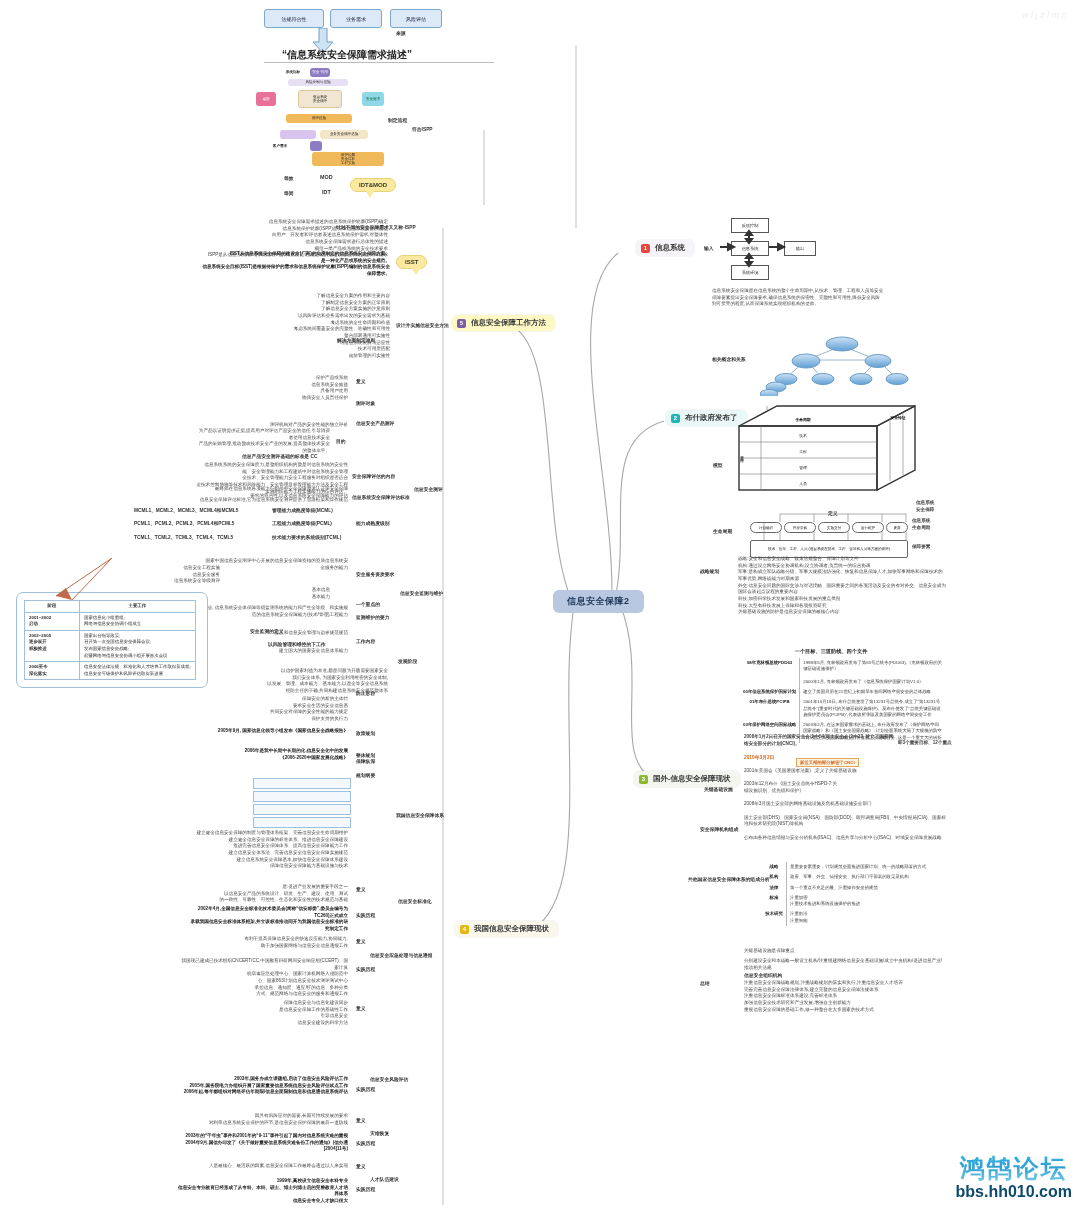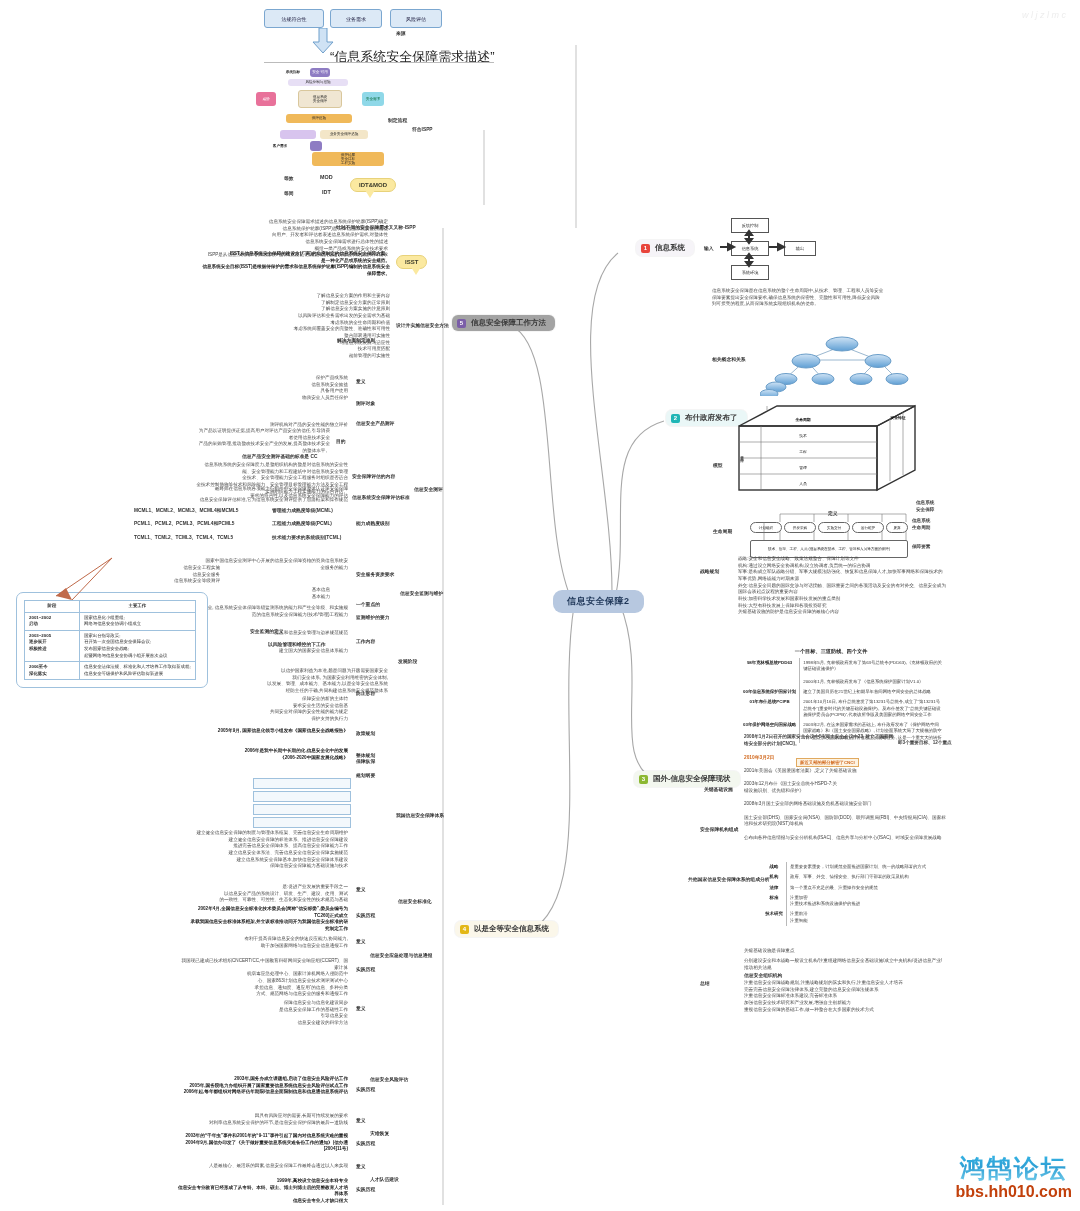--- a/index.html
+++ b/index.html
@@ -27,21 +27,21 @@
   }
   .chip.center{
     background:#b7c8e0;color:#1d3557;font-size:9px;
     padding:5px 14px;border-radius:9px;box-shadow:none;
     letter-spacing:.5px;
   }
   .chip.c-red{background:#f6f4f8;}
   .chip.c-red .ico{background:#e8453c;}
   .chip.c-cyan{background:#eaf7f7;}
   .chip.c-cyan .ico{background:#1fb6b6;}
-  .chip.c-purple{background:#a3a3a3;}
+  .chip.c-purple{background:#fef9c3;}
   .chip.c-purple .ico{background:#7b5ea8;}
   .chip.c-green{background:#f3f7ef;}
   .chip.c-green .ico{background:#8cb832;}
   .chip.c-yellow{background:#fbf7ea;}
   .chip.c-yellow .ico{background:#e3b716;}
 
   
   .txt{position:absolute;font-size:4.6px;line-height:1.45;color:#444;white-space:pre-line;}
   .txt.b{font-weight:bold;color:#222;}
   .txt.r{text-align:right;}
@@ -60,21 +60,21 @@
     border-top:8px solid #fbe9a0;
   }
 
   
   .topbox{
     position:absolute;background:#dce9f6;border:1px solid #7ba7d0;border-radius:3px;
     font-size:5px;color:#224;display:flex;align-items:center;justify-content:center;
     text-align:center;line-height:1.2;
   }
   .bigquote{
-    position:absolute;font-size:13px;font-weight:normal;color:#222;white-space:nowrap;margin-left:48px;
+    position:absolute;font-size:10px;font-weight:bold;color:#222;white-space:nowrap;
   }
 
   
   .pic{position:absolute;}
   .pbox{position:absolute;border-radius:3px;display:flex;align-items:center;justify-content:center;
         font-size:3.6px;text-align:center;line-height:1.15;color:#222;}
 
   
   .tbl-wrap{
     position:absolute;background:#fff;border:1px solid #9fc1dd;border-radius:7px;
@@ -104,21 +104,21 @@
       display:flex;align-items:center;justify-content:center;border-radius:9px;color:#111;}
 
   
   .wm-brand{position:absolute;right:8px;bottom:10px;text-align:center;user-select:none;}
   .wm-brand .cn{
     font-size:25px;font-weight:bold;letter-spacing:2px;
     background:linear-gradient(180deg,#36b8e8 0%,#2e9fd4 45%,#7fd4ef 100%);
     -webkit-background-clip:text;background-clip:text;color:transparent;
     font-family:"DejaVu Sans",sans-serif;
   }
-  .wm-brand .url{font-size:16px;font-weight:bold;color:#c2410c;margin-top:-2px;}
+  .wm-brand .url{font-size:16px;font-weight:bold;color:#0c4a6e;margin-top:-2px;}
   .wm-top{position:absolute;right:14px;top:10px;font-size:9px;color:#ededed;font-style:italic;}
 </style>
 </head>
 <body>
 
 <div class="canvas">
 
   <svg class="links">
     <g fill="none" stroke="#a8a8a8" stroke-width="1.1">
 
@@ -313,21 +313,21 @@
         </tr>
       </tbody>
     </table>
   </div>
   <svg style="position:absolute;left:46px;top:556px;" width="70" height="46">
     <path d="M66 2 L10 40" stroke="#c06a4a" stroke-width="1" fill="none"></path>
     <path d="M66 2 L26 44" stroke="#c06a4a" stroke-width="1" fill="none"></path>
     <polygon points="10,40 26,44 20,32" fill="#c06a4a"></polygon>
   </svg>
 
-  <div class="chip center" style="left:553px;top:590px;">
+  <div class="chip center" style="left:553px;top:590px;border-radius:6px;">
     <span>信息安全保障2</span>
   </div>
 
   <div class="chip c-red" style="left:636px;top:240px;">
     <span class="ico">1</span>
     <span>信息系统</span>
   </div>
 
   <div class="chip c-cyan" style="left:666px;top:410px;">
     <span class="ico">2</span>
@@ -339,21 +339,21 @@
     <span>信息安全保障工作方法</span>
   </div>
 
   <div class="chip c-green" style="left:634px;top:771px;">
     <span class="ico">3</span>
     <span>国外-信息安全保障现状</span>
   </div>
 
   <div class="chip c-yellow" style="left:455px;top:921px;">
     <span class="ico">4</span>
-    <span>以是全等安全信息系统</span>
+    <span>我国信息安全保障现状</span>
   </div>
 
   <div class="ipo" style="left:731px;top:218px;width:36px;height:13px;">
     <span>反馈控制</span>
   </div>
   <div class="ipo" style="left:703px;top:244px;width:1px;height:1px;border:none;"></div>
   <div class="lbl" style="left:704px;top:245px;">输入</div>
   <div class="ipo" style="left:731px;top:241px;width:36px;height:13px;">
     <span>信息系统</span>
   </div>

